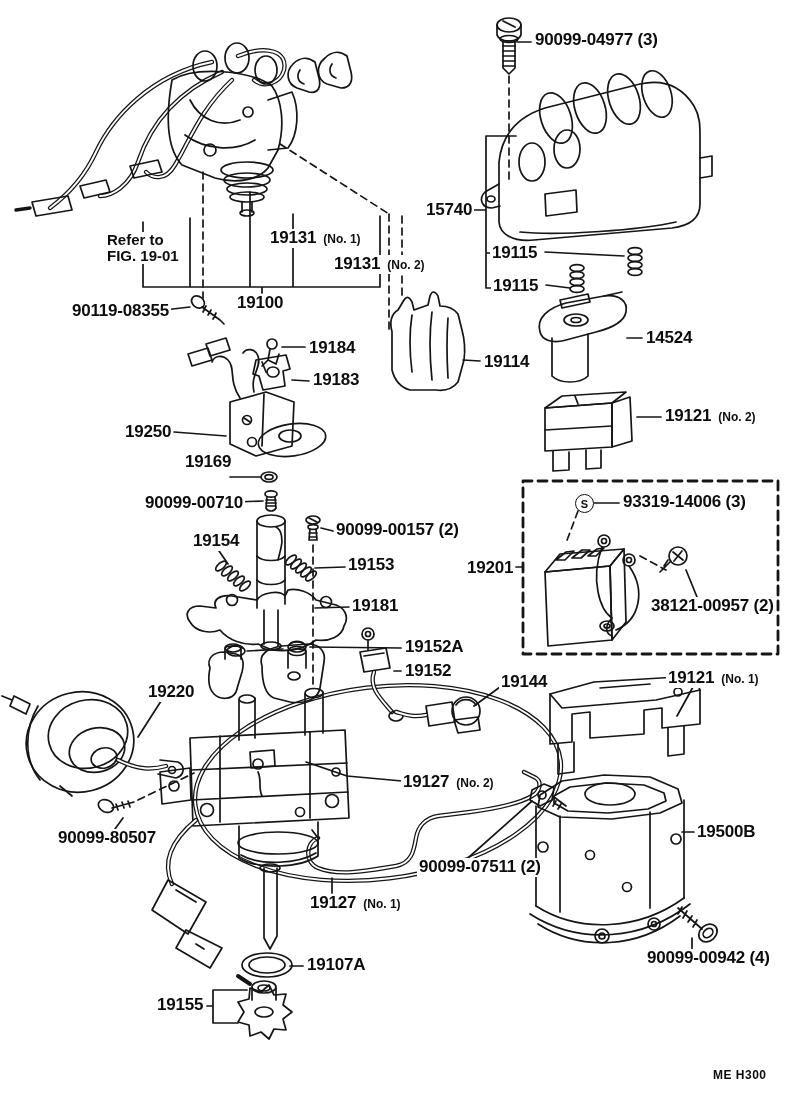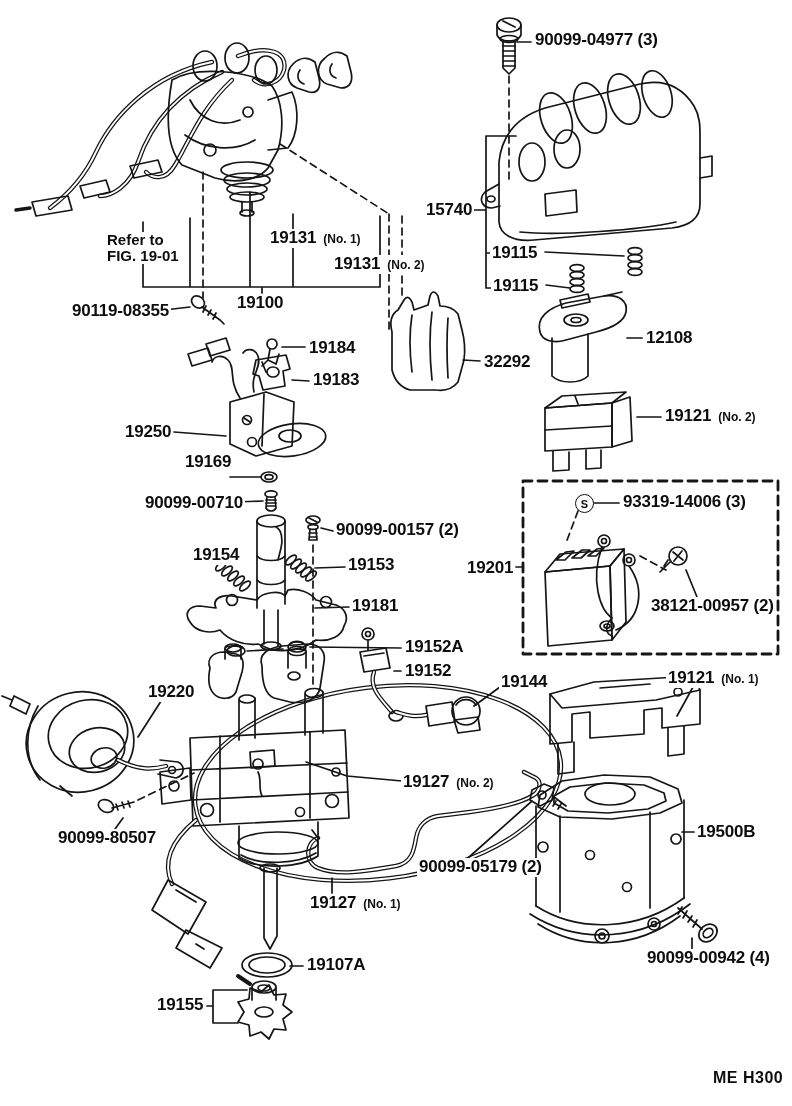--- a/index.html
+++ b/index.html
@@ -4,21 +4,21 @@
 <style>
   html,body{margin:0;padding:0;background:#fff;}
   .stage{position:relative;width:792px;height:1106px;background:#ffffff;overflow:hidden;
          font-family:Liberation Sans, sans-serif;color:#0d0d0d;}
   svg.art{position:absolute;left:0;top:0;width:792px;height:1106px;}
   .lbl{position:absolute;display:flex;align-items:baseline;gap:7px;white-space:nowrap;
        font-weight:700;font-size:17px;line-height:1.1;letter-spacing:-0.2px;
        background:#fff;padding:0 2px;}
   .lbl .note{font-size:12px;letter-spacing:0;}
   .lbl.refer{display:block;font-size:15px;line-height:1.06;letter-spacing:0;}
-  .lbl.footer{font-size:16px;letter-spacing:0.5px;}
+  .lbl.footer{font-size:12px;letter-spacing:0.5px;}
   .smark{position:absolute;left:575px;top:494px;width:17px;height:17px;border:1.8px solid #111;
          border-radius:50%;display:flex;align-items:center;justify-content:center;
          font-size:11px;font-weight:700;background:#fff;}
 </style>
 </head>
 <body>
 
 <div class="stage">
 
   <svg class="art" viewBox="0 0 792 1106">
@@ -385,24 +385,24 @@
     <div class="lbl" style="left:235px;top:294px">
         <span>19100</span>
       </div>
     <div class="lbl" style="left:307px;top:339px">
         <span>19184</span>
       </div>
     <div class="lbl" style="left:311px;top:371px">
         <span>19183</span>
       </div>
     <div class="lbl" style="left:482px;top:353px">
-        <span>32292</span>
+        <span>19114</span>
       </div>
     <div class="lbl" style="left:644px;top:329px">
-        <span>12108</span>
+        <span>14524</span>
       </div>
     <div class="lbl" style="left:123px;top:423px">
         <span>19250</span>
       </div>
     <div class="lbl" style="left:663px;top:407px">
         <span>19121</span>
         <span class="note">(No. 2)</span>
       </div>
     <div class="lbl" style="left:183px;top:453px">
         <span>19169</span>
@@ -415,21 +415,21 @@
       </div>
     <div class="lbl" style="left:621px;top:493px">
         <span>93319-14006 (3)</span>
       </div>
     <div class="lbl" style="left:649px;top:597px">
         <span>38121-00957 (2)</span>
       </div>
     <div class="lbl" style="left:334px;top:521px">
         <span>90099-00157 (2)</span>
       </div>
-    <div class="lbl" style="left:191px;top:546px">
+    <div class="lbl" style="left:191px;top:532px">
         <span>19154</span>
       </div>
     <div class="lbl" style="left:346px;top:556px">
         <span>19153</span>
       </div>
     <div class="lbl" style="left:350px;top:597px">
         <span>19181</span>
       </div>
     <div class="lbl" style="left:403px;top:638px">
         <span>19152A</span>
@@ -451,21 +451,21 @@
         <span>19127</span>
         <span class="note">(No. 2)</span>
       </div>
     <div class="lbl" style="left:56px;top:829px">
         <span>90099-80507</span>
       </div>
     <div class="lbl" style="left:695px;top:823px">
         <span>19500B</span>
       </div>
     <div class="lbl" style="left:417px;top:858px">
-        <span>90099-05179 (2)</span>
+        <span>90099-07511 (2)</span>
       </div>
     <div class="lbl" style="left:308px;top:894px">
         <span>19127</span>
         <span class="note">(No. 1)</span>
       </div>
     <div class="lbl" style="left:305px;top:956px">
         <span>19107A</span>
       </div>
     <div class="lbl" style="left:155px;top:996px">
         <span>19155</span>

